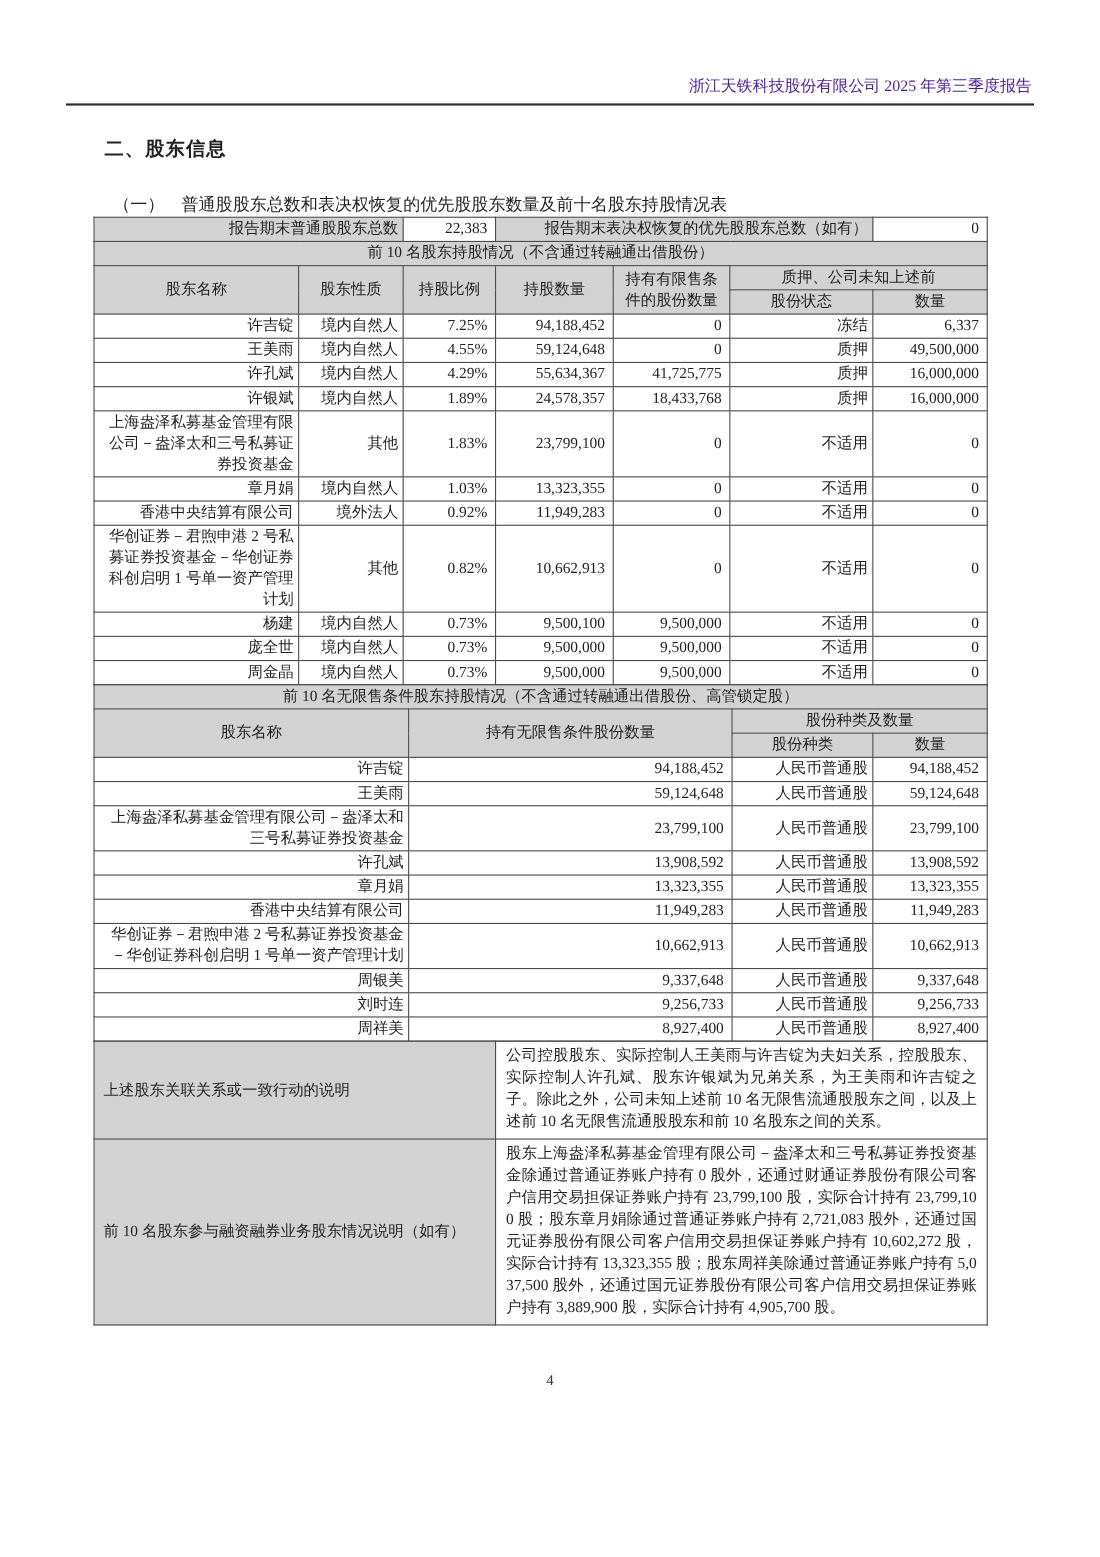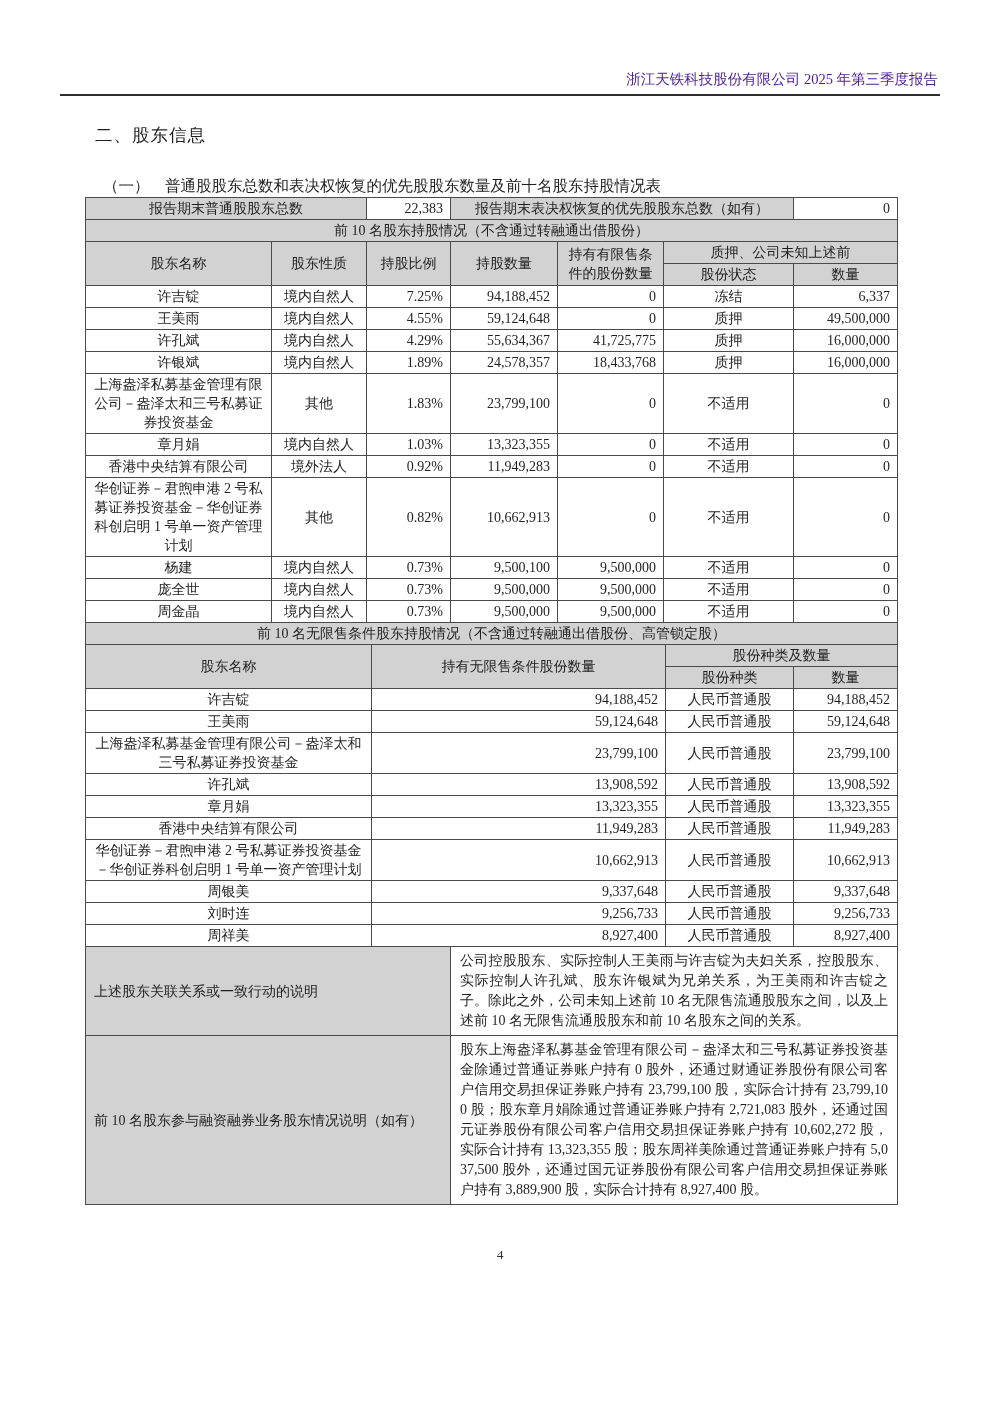--- a/index.html
+++ b/index.html
@@ -19,21 +19,21 @@
     color:#4c1d95;
   }
   .header-rule{
     margin-left:60px;
     width:880px;
     border-bottom:2px solid #2e2e2e;
   }
   .section-title{
     margin:27px 0 0 95px;
     font-size:17.5px;
-    font-weight:normal;
+    font-weight:bold;
     letter-spacing:1px;
   }
   .subsection-title{
     margin:29px 0 0 103px;
     font-size:15.5px;
     font-weight:normal;
   }
   .unit-label{
     margin:23px 103px 4px 0;
     text-align:right;
@@ -51,21 +51,21 @@
     font-weight:normal;
     font-size:14px;
     line-height:19px;
     padding:1px 4px;
     vertical-align:middle;
     word-break:break-all;
   }
   .gray{background:#d2d2d2;}
   .ctr{text-align:center;}
   .num{text-align:right;padding-right:7px;}
-  .lft{text-align:center;}
+  .lft{text-align:right;}
   .note-label{vertical-align:middle;padding-left:8px;}
   .note-text{
     text-align:justify;
     padding:4px 9px;
     line-height:20px;
   }
   .page-number{
     margin-top:42px;
     text-align:center;
     font-size:13.5px;
@@ -309,19 +309,19 @@
       <col style="width:365px">
         <col style="width:447px">
     </colgroup>
     <tbody id="notes-rows">
         <tr>
           <td class="gray note-label">上述股东关联关系或一致行动的说明</td>
           <td class="note-text">公司控股股东、实际控制人王美雨与许吉锭为夫妇关系，控股股东、实际控制人许孔斌、股东许银斌为兄弟关系，为王美雨和许吉锭之子。除此之外，公司未知上述前 10 名无限售流通股股东之间，以及上述前 10 名无限售流通股股东和前 10 名股东之间的关系。</td>
         </tr>
         <tr>
           <td class="gray note-label">前 10 名股东参与融资融券业务股东情况说明（如有）</td>
-          <td class="note-text">股东上海盎泽私募基金管理有限公司－盎泽太和三号私募证券投资基金除通过普通证券账户持有 0 股外，还通过财通证券股份有限公司客户信用交易担保证券账户持有 23,799,100 股，实际合计持有 23,799,100 股；股东章月娟除通过普通证券账户持有 2,721,083 股外，还通过国元证券股份有限公司客户信用交易担保证券账户持有 10,602,272 股，实际合计持有 13,323,355 股；股东周祥美除通过普通证券账户持有 5,037,500 股外，还通过国元证券股份有限公司客户信用交易担保证券账户持有 3,889,900 股，实际合计持有 8,927,400 股。</td>
+          <td class="note-text">股东上海盎泽私募基金管理有限公司－盎泽太和三号私募证券投资基金除通过普通证券账户持有 0 股外，还通过财通证券股份有限公司客户信用交易担保证券账户持有 23,799,100 股，实际合计持有 23,799,100 股；股东章月娟除通过普通证券账户持有 2,721,083 股外，还通过国元证券股份有限公司客户信用交易担保证券账户持有 10,602,272 股，实际合计持有 13,323,355 股；股东周祥美除通过普通证券账户持有 5,037,500 股外，还通过国元证券股份有限公司客户信用交易担保证券账户持有 3,889,900 股，实际合计持有 4,905,700 股。</td>
         </tr>
       </tbody>
   </table>
 
   <div class="page-number">4</div>
 </div>
 
 </body></html>

